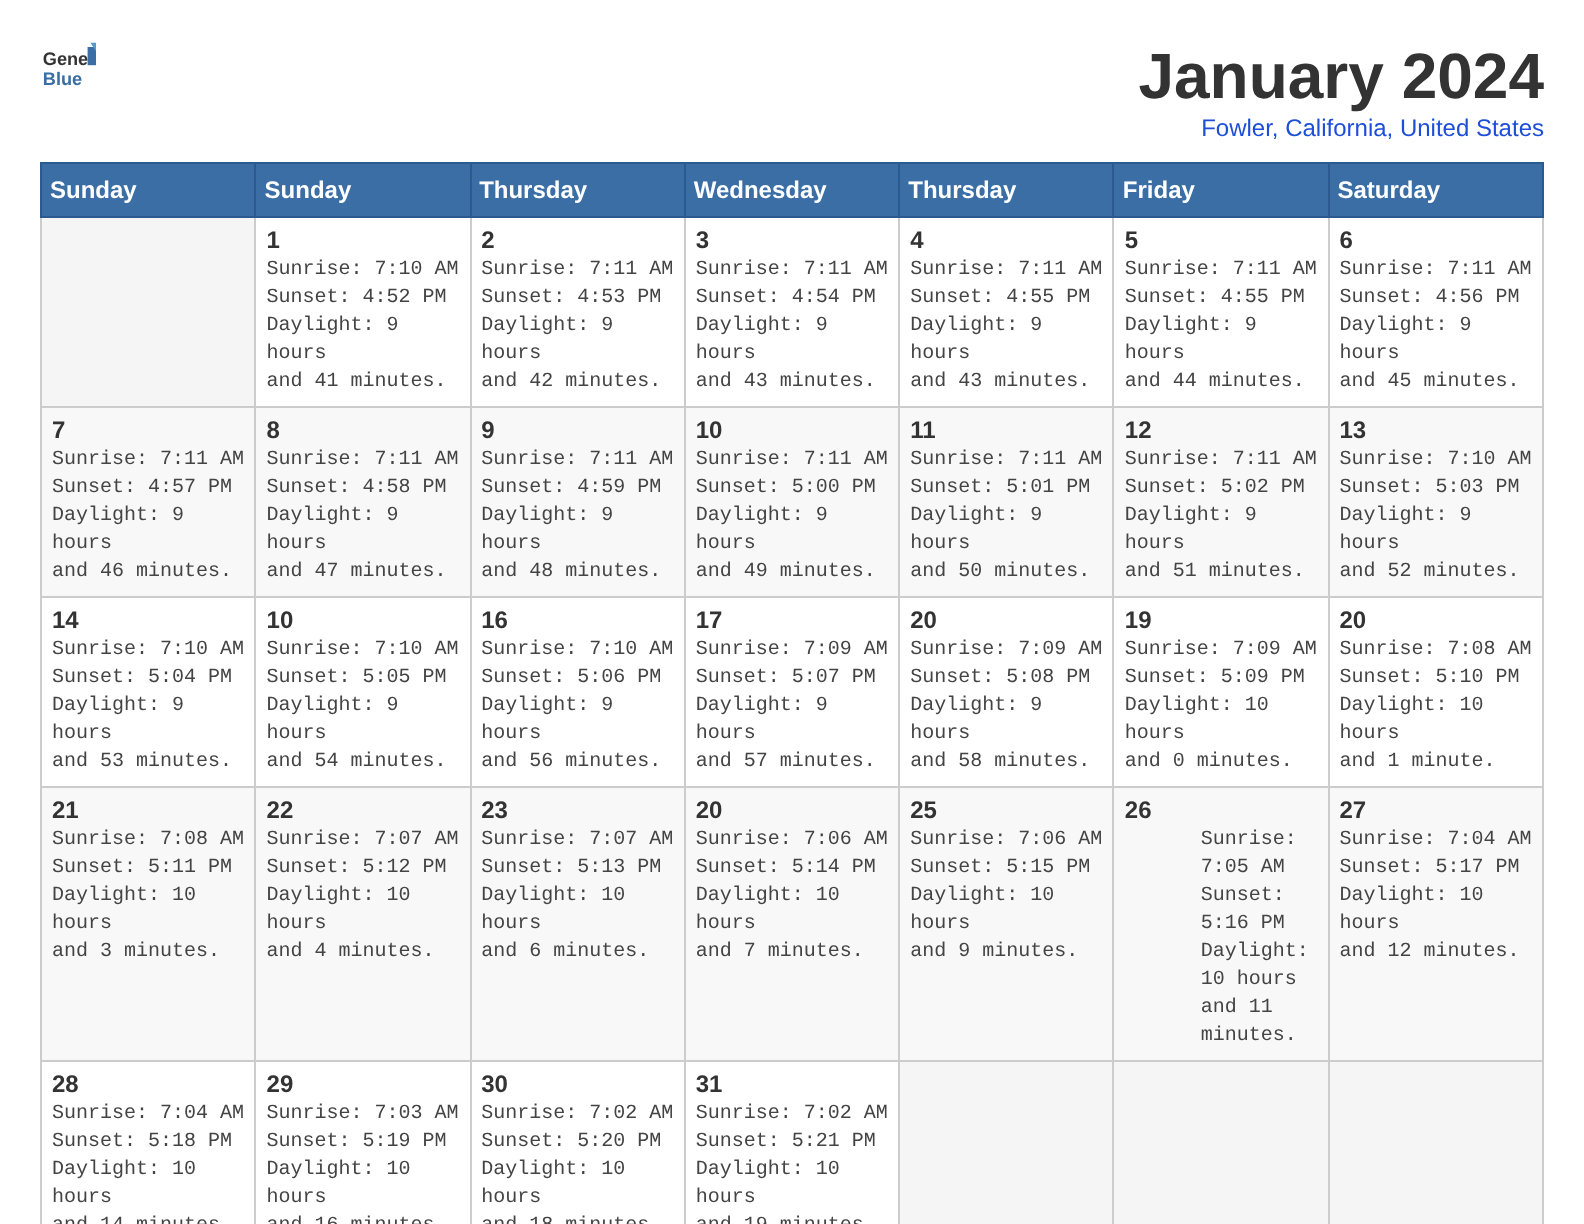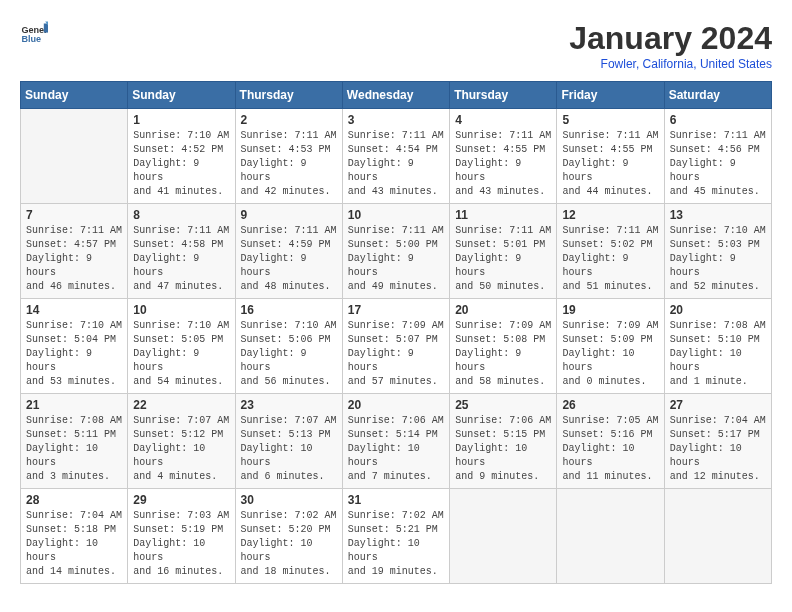--- a/index.html
+++ b/index.html
@@ -289,21 +289,21 @@
         </td>
         <td>
           <div class="day-number">25</div>
           <div class="day-info" style="white-space: pre-line;">Sunrise: 7:06 AM
 Sunset: 5:15 PM
 Daylight: 10 hours
 and 9 minutes.</div>
         </td>
         <td>
           <div class="day-number">26</div>
-          <div class="day-info" style="white-space: pre-line;">Sunrise: 7:05 AM
+          <div class="day-info" style="white-space: pre-line; margin-left: 38px;">Sunrise: 7:05 AM
 Sunset: 5:16 PM
 Daylight: 10 hours
 and 11 minutes.</div>
         </td>
         <td>
           <div class="day-number">27</div>
           <div class="day-info" style="white-space: pre-line;">Sunrise: 7:04 AM
 Sunset: 5:17 PM
 Daylight: 10 hours
 and 12 minutes.</div>

